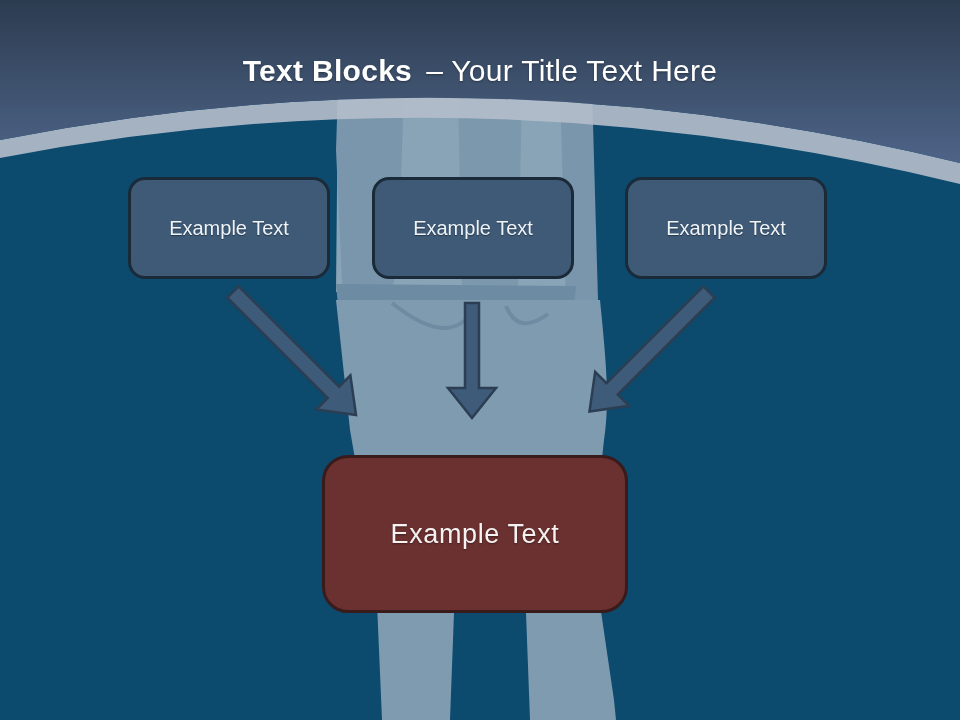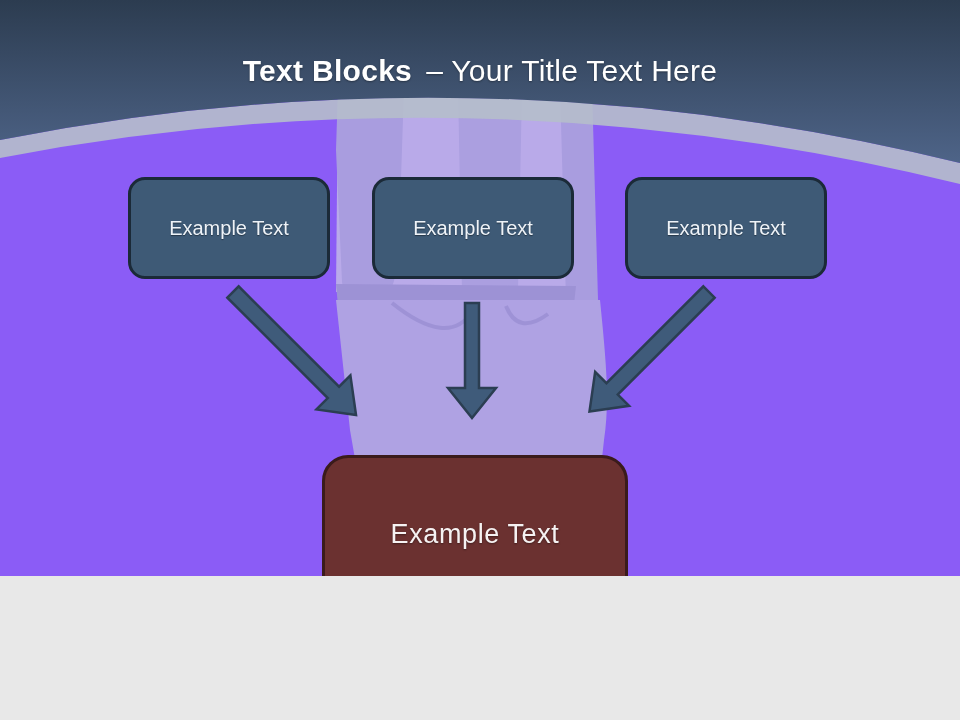--- a/index.html
+++ b/index.html
@@ -1,18 +1,18 @@
 <!DOCTYPE html>
 <html><head>
 <meta charset="utf-8">
 <style>
   html,body{margin:0;padding:0;background:#e8e8e8;}
   .slide{
-    position:relative;width:960px;height:576px;overflow:hidden;
-    background:#8b5cf6;
+    position:relative;width:960px;height:720px;overflow:hidden;
+    background:#0c4a6e;
     font-family:"Liberation Sans",sans-serif;
     -webkit-font-smoothing:antialiased;
   }
   svg.layer{position:absolute;left:0;top:0;width:960px;height:720px;display:block;}
   .title{
     position:absolute;top:53px;left:0;width:100%;
     text-align:center;color:#ffffff;font-size:30px;line-height:36px;
     letter-spacing:.3px;
     text-shadow:0 1px 2px rgba(0,0,0,.35);
     white-space:nowrap;

